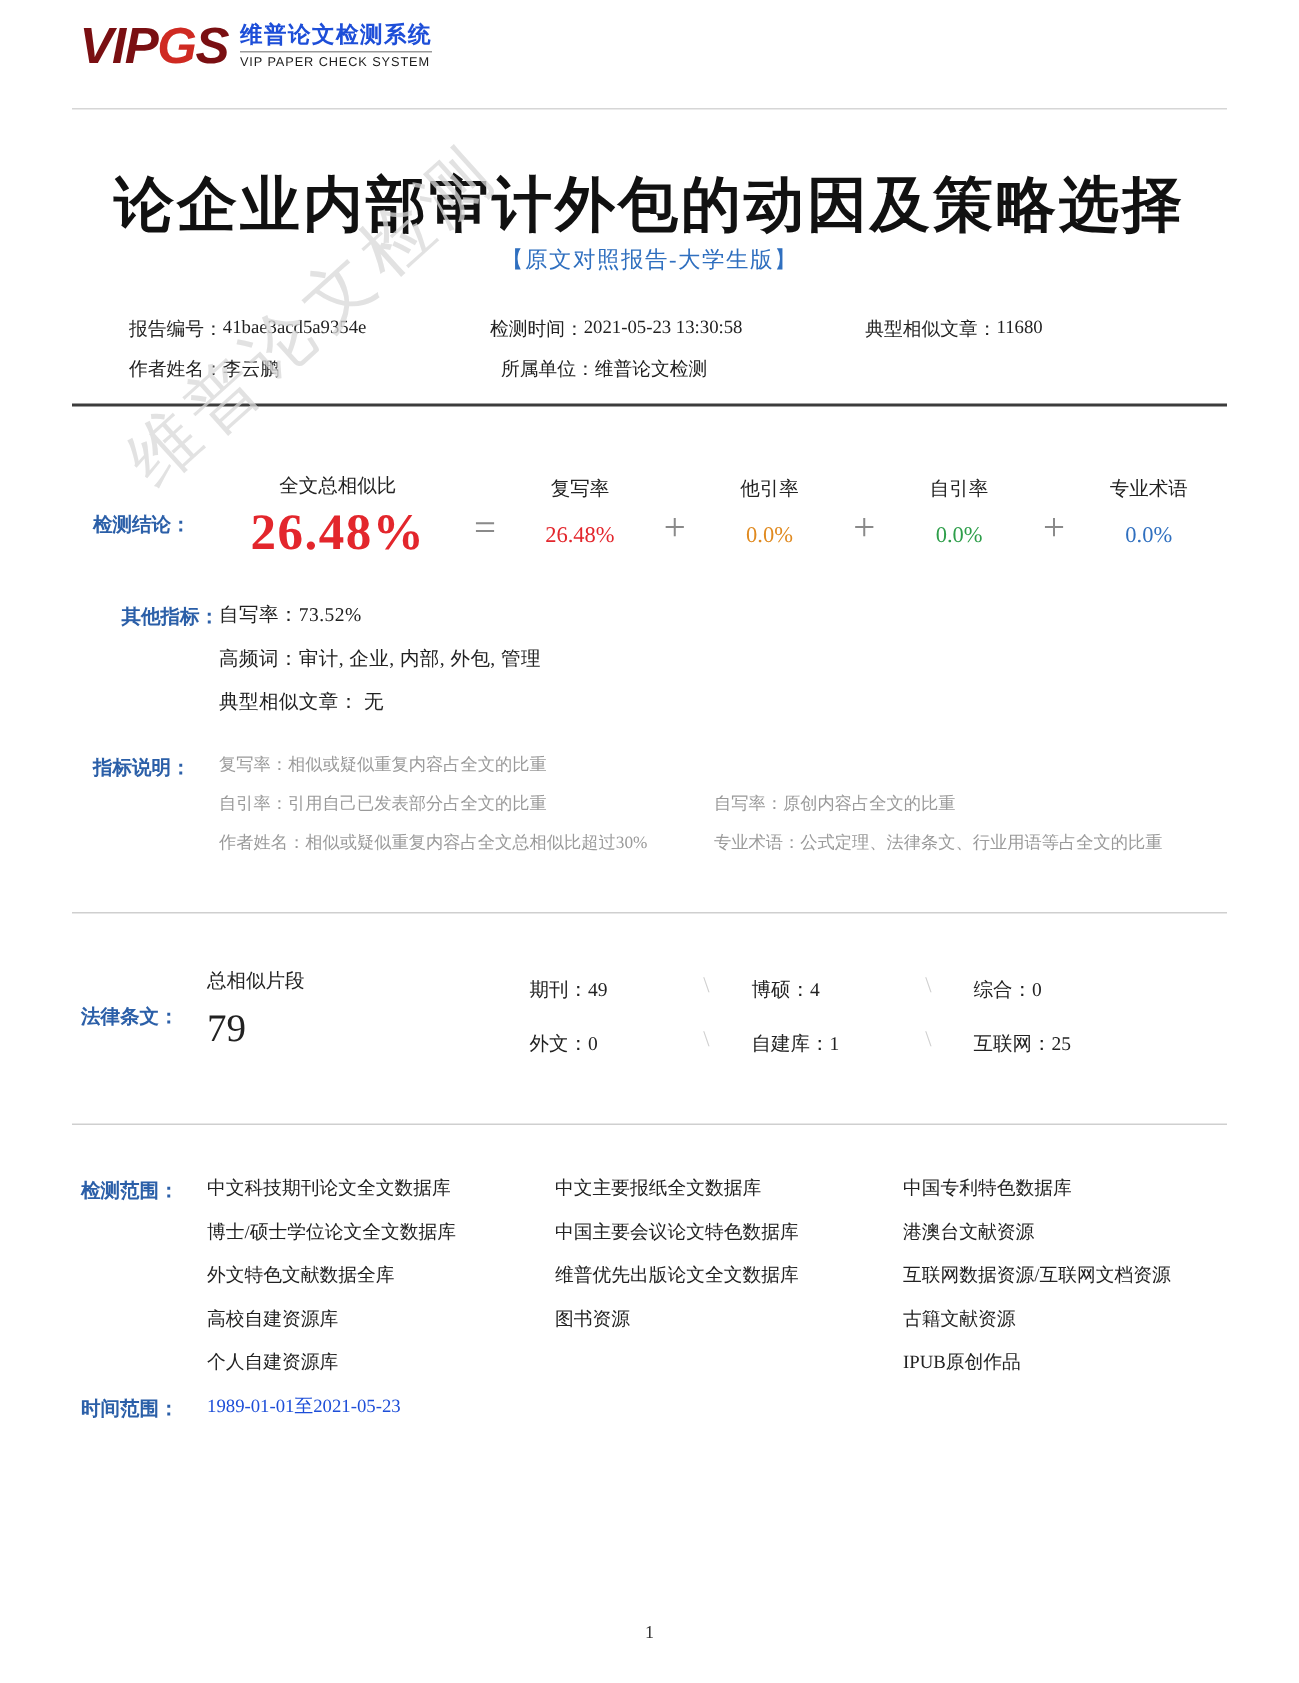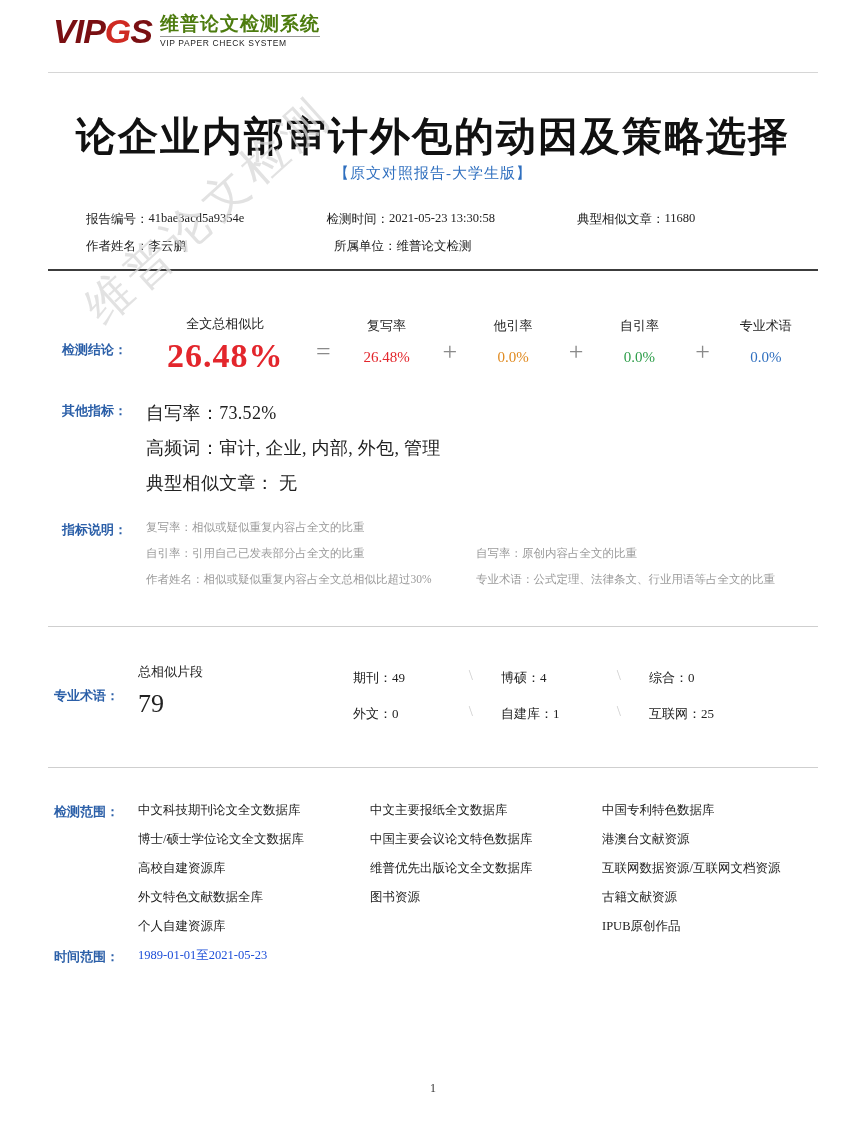--- a/index.html
+++ b/index.html
@@ -53,23 +53,23 @@
   .logo-s { color: #7a0f12; }
   .logo-text-block {
     margin-left: 8px;
     display: flex;
     flex-direction: column;
     justify-content: center;
     line-height: 1.05;
   }
   .logo-cn {
     font-family: "Liberation Sans", sans-serif;
-    font-size: 19px;
+    font-size: 15px;
     font-weight: bold;
-    color: #4d7c0f;
+    color: #1d4ed8;
     letter-spacing: 1px;
   }
   .logo-en {
     font-family: "Liberation Sans", sans-serif;
     font-size: 8.5px;
     color: #1c1c1c;
     letter-spacing: 0.6px;
     border-top: 1px solid #999;
     margin-top: 2px;
     padding-top: 2px;
@@ -196,23 +196,23 @@
   .v-orange { color: #e08a20; }
   .v-green { color: #2e9e4a; }
   .v-blue { color: #2f6fbf; }
 
   
   .other {
     display: flex;
     margin-top: 26px;
     padding-left: 6px;
   }
-  .other .row-label { padding-top: 1px; }
+  .other .row-label { padding-top: 1px; text-align: right; }
   .other-list {
-    font-size: 18px;
+    font-size: 13px;
     color: #222;
   }
   .other-list div {
     margin-bottom: 11px;
     letter-spacing: 0.3px;
   }
 
   
   .explain {
     display: flex;
@@ -438,21 +438,21 @@
           <span class="c-left">作者姓名：相似或疑似重复内容占全文总相似比超过30%</span>
           <span class="c-right">专业术语：公式定理、法律条文、行业用语等占全文的比重</span>
         </div>
       </div>
     </div>
   </div>
 
   <hr class="rule-soft" style="margin-top:28px;">
 
   <div class="frag">
-    <div class="row-label">专业术语：</div>
+    <div class="row-label">法律条文：</div>
     <div class="frag-total">
       <div class="cap">总相似片段</div>
       <div class="num">79</div>
     </div>
     <div class="frag-cols">
       <div class="frag-row">
         <div class="frag-cell">
           <span>期刊：49</span>
           <span class="slash">\</span>
         </div>
@@ -481,22 +481,22 @@
   </div>
 
   <hr class="rule-soft" style="margin-top:26px;">
 
   <div class="scope">
     <div class="row-label">检测范围：</div>
     <div class="scope-cols">
       <div class="scope-col">
         <div>中文科技期刊论文全文数据库</div>
         <div>博士/硕士学位论文全文数据库</div>
+        <div>外文特色文献数据全库</div>
         <div>高校自建资源库</div>
-        <div>外文特色文献数据全库</div>
         <div>个人自建资源库</div>
       </div>
       <div class="scope-col">
         <div>中文主要报纸全文数据库</div>
         <div>中国主要会议论文特色数据库</div>
         <div>维普优先出版论文全文数据库</div>
         <div>图书资源</div>
       </div>
       <div class="scope-col wide">
         <div>中国专利特色数据库</div>

